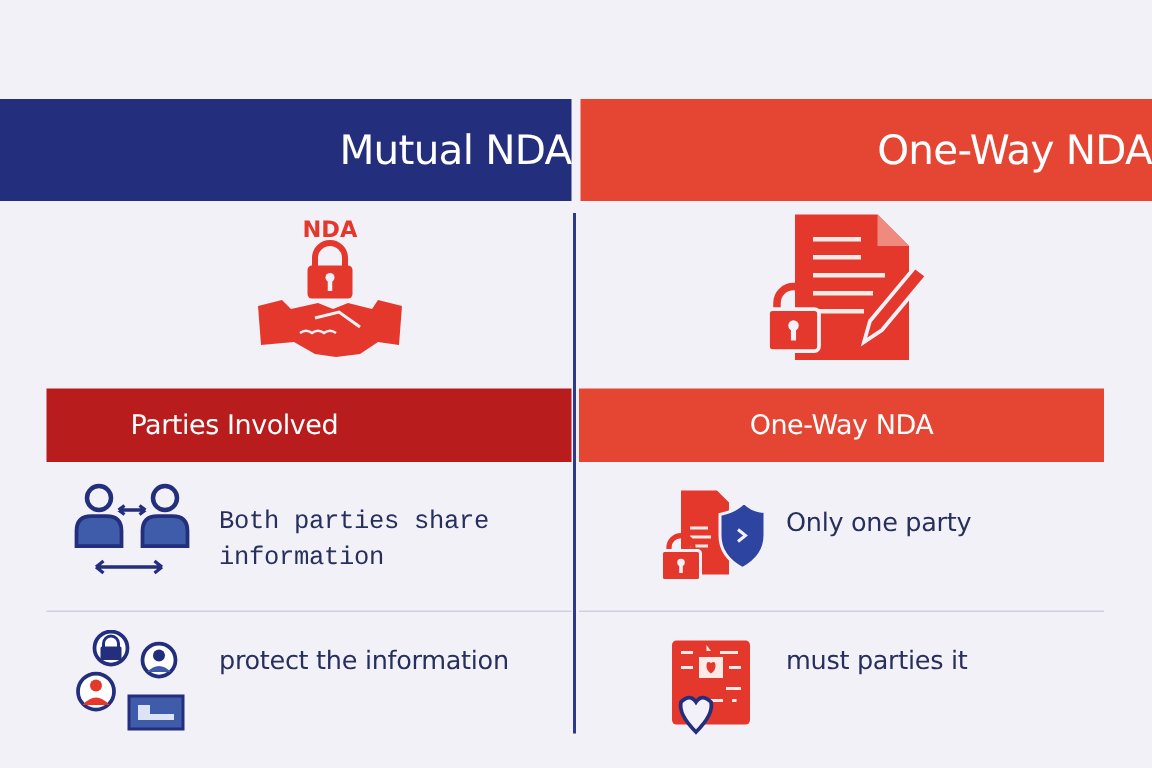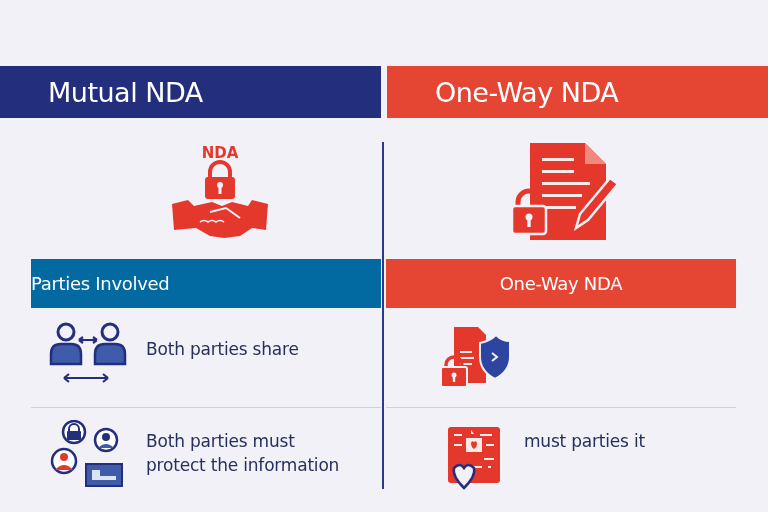--- a/index.html
+++ b/index.html
@@ -4,43 +4,42 @@
 <style>
   * { box-sizing: border-box; margin: 0; padding: 0; }
   html, body { width: 768px; height: 512px; overflow: hidden; }
   body {
     background: #f3f1f8;
     font-family: "DejaVu Sans", "Liberation Sans", sans-serif;
     position: relative;
     color: #26305e;
   }
   .hdr {
-    position: absolute; top: 66px; height: 52px;
-    display: flex; align-items: center; justify-content: flex-start;
+    position: absolute; top: 66px; height: 68px;
+    display: flex; align-items: center; justify-content: flex-end;
     color: #ffffff; font-size: 27px; font-weight: normal;
     letter-spacing: -0.5px;
-    padding-left: 48px;
   }
   .hdr-left { left: 0; width: 381px; background: #232e7c; }
   .hdr-right { left: 387px; width: 381px; background: #e54634; }
 
   .vline {
     position: absolute; left: 382px; top: 142px; width: 2px; height: 347px;
     background: #2d3a8c;
   }
   .hero { position: absolute; }
   .hero-left { left: 170px; top: 138px; width: 100px; height: 105px; }
   .hero-right { left: 510px; top: 138px; width: 120px; height: 108px; }
 
   .sub {
     position: absolute; top: 259px; height: 49px;
     display: flex; align-items: center; justify-content: center;
     color: #ffffff; font-size: 18px; letter-spacing: -0.3px;
   }
-  .sub-left { left: 31px; width: 350px; background: #0369a1; justify-content: flex-start; }
+  .sub-left { left: 31px; width: 350px; background: #b91c1c; justify-content: flex-start; padding-left: 56px; }
   .sub-right { left: 386px; width: 350px; background: #e54634; }
 
   .row-text {
     position: absolute; font-size: 17px; line-height: 24px; color: #27305c;
     letter-spacing: -0.2px;
   }
   .divider {
     position: absolute; top: 407px; height: 1px; background: #cfcfe0;
   }
   .div-left { left: 31px; width: 350px; }
@@ -103,59 +102,60 @@
 <div class="icon" style="left:48px; top:320px; width:80px; height:68px;">
   <svg width="80" height="68" viewBox="0 0 80 68">
     <circle cx="18" cy="12" r="8" fill="none" stroke="#232e7c" stroke-width="3"></circle>
     <path d="M3 44 v-10 q0 -10 10 -10 h10 q10 0 10 10 v10 Z" fill="#3e5caa" stroke="#232e7c" stroke-width="2.5"></path>
     <circle cx="62" cy="12" r="8" fill="none" stroke="#232e7c" stroke-width="3"></circle>
     <path d="M47 44 v-10 q0 -10 10 -10 h10 q10 0 10 10 v10 Z" fill="#3e5caa" stroke="#232e7c" stroke-width="2.5"></path>
     <path d="M31 20 h18 M31 20 l4 -3 M31 20 l4 3 M49 20 l-4 -3 M49 20 l-4 3" stroke="#232e7c" stroke-width="2.2" fill="none"></path>
     <path d="M16 58 h44 M16 58 l5 -4 M16 58 l5 4 M60 58 l-5 -4 M60 58 l-5 4" stroke="#232e7c" stroke-width="2.2" fill="none"></path>
   </svg>
 </div>
-<div class="row-text" style="left:146px; top:337px;">
+<div class="row-text" style="left:146px; top:337px;font-family:Liberation Mono, monospace;">
   <div>Both parties share</div>
+  <div>information</div>
 </div>
 
 <div class="icon" style="left:46px; top:420px; width:82px; height:72px;">
   <svg width="82" height="72" viewBox="0 0 82 72">
     <circle cx="28" cy="12" r="11" fill="#fff" stroke="#232e7c" stroke-width="2.5"></circle>
     <path d="M23 12 v-3 a5 5 0 0 1 10 0 v3" fill="none" stroke="#232e7c" stroke-width="2"></path>
     <rect x="21" y="11" width="14" height="9" rx="1" fill="#232e7c"></rect>
     <circle cx="60" cy="20" r="11" fill="#fff" stroke="#232e7c" stroke-width="2.5"></circle>
     <circle cx="60" cy="17" r="4" fill="#232e7c"></circle>
     <path d="M52 28 q8 -8 16 0" fill="#3e5caa"></path>
     <circle cx="18" cy="41" r="12" fill="#fff" stroke="#232e7c" stroke-width="2.5"></circle>
     <circle cx="18" cy="37" r="4" fill="#e5382d"></circle>
     <path d="M9 50 q9 -10 18 0" fill="#e5382d"></path>
     <rect x="40" y="44" width="36" height="22" fill="#3e5caa" stroke="#232e7c" stroke-width="2"></rect>
     <path d="M46 50 h8 v6 h16 v4 h-24 Z" fill="#dbe3f5"></path>
   </svg>
 </div>
 <div class="row-text" style="left:146px; top:429px;">
-  <div>Both parties must</div>
   <div>protect the information</div>
 </div>
 
 <div class="icon" style="left:440px; top:325px; width:72px; height:64px;">
   <svg width="72" height="64" viewBox="0 0 72 64">
     <path d="M14 2 H38 L46 10 V58 H14 Z" fill="#e5382d"></path>
     <rect x="20" y="26" width="12" height="2" fill="#fde9e6"></rect>
     <rect x="20" y="32" width="14" height="2" fill="#fde9e6"></rect>
     <rect x="20" y="38" width="12" height="2" fill="#fde9e6"></rect>
     <path d="M40 18 q10 -2 16 -8 q6 6 14 6 v16 q0 14 -15 22 q-15 -8 -15 -22 Z" fill="#2d45a0" stroke="#f3f1f8" stroke-width="2"></path>
     <path d="M52 28 l5 4 l-5 4" fill="none" stroke="#f3f1f8" stroke-width="2"></path>
     <path d="M6 44 v-4 a8 8 0 0 1 16 0 v4" fill="none" stroke="#e5382d" stroke-width="3.5"></path>
     <rect x="1" y="42" width="26" height="20" rx="2" fill="#e5382d" stroke="#f3f1f8" stroke-width="2"></rect>
     <circle cx="14" cy="50" r="2.5" fill="#f3f1f8"></circle>
     <rect x="12.8" y="51" width="2.4" height="6" fill="#f3f1f8"></rect>
   </svg>
 </div>
 <div class="row-text" style="left:524px; top:337px;">
+  <div>Only one party</div>
 </div>
 
 <div class="icon" style="left:440px; top:426px; width:66px; height:66px;">
   <svg width="66" height="66" viewBox="0 0 66 66">
     <rect x="8" y="1" width="52" height="56" rx="3" fill="#e5382d"></rect>
     <rect x="14" y="8" width="8" height="2" fill="#fde9e6"></rect>
     <rect x="40" y="8" width="12" height="2" fill="#fde9e6"></rect>
     <path d="M31 4 l3 4 l-3 0 Z" fill="#fde9e6"></path>
     <rect x="26" y="12" width="16" height="14" fill="#fde9e6"></rect>
     <path d="M34 16 q3 -2 3 2 q0 3 -3 5 q-3 -2 -3 -5 q0 -4 3 -2" fill="#e5382d"></path>

